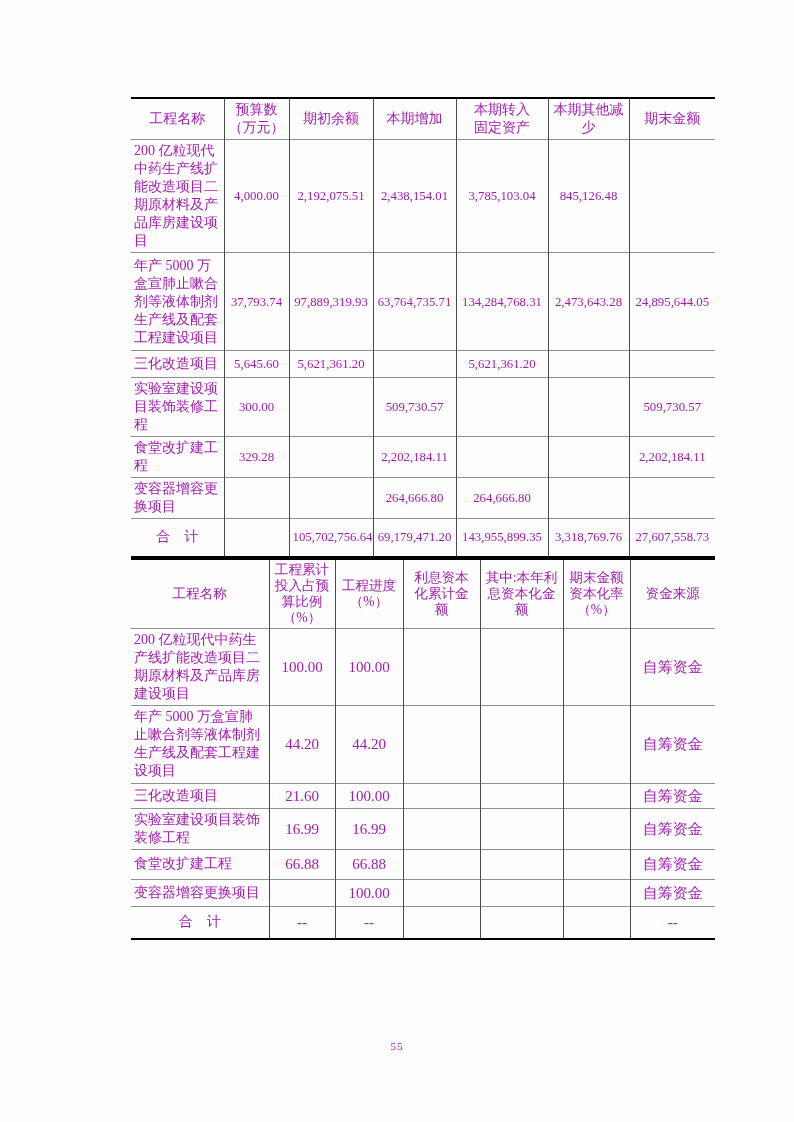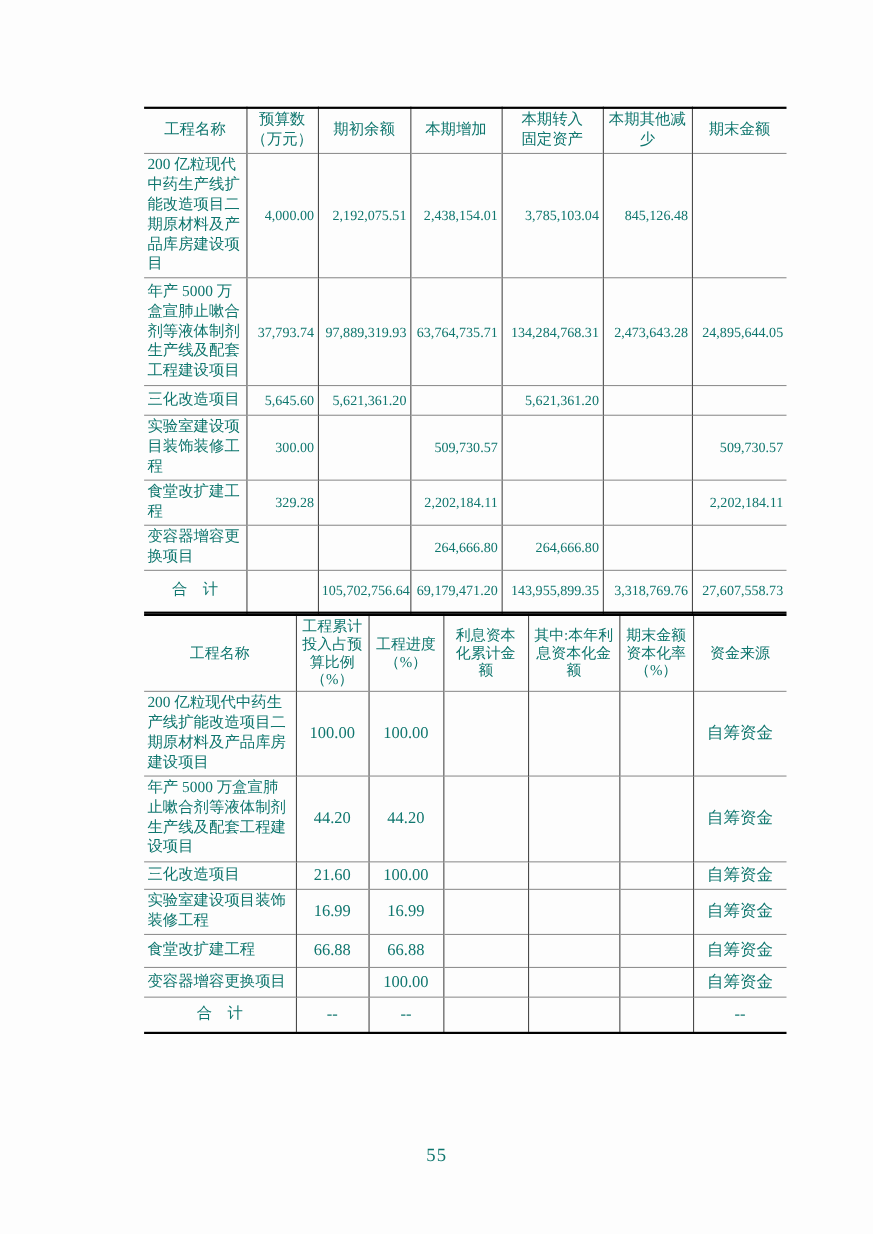--- a/index.html
+++ b/index.html
@@ -2,21 +2,21 @@
 <html><head>
 <meta charset="utf-8">
 <style>
   html,body{margin:0;padding:0;background:#e8e8e8;}
   .page{
     position:relative;
     width:794px;height:1122px;
     margin:0 auto;
     background:#fdfdfd;
     font-family:"Liberation Serif","DejaVu Serif",serif;
-    color:#0f766e;
+    color:#a21caf;
     overflow:hidden;
   }
   .content{
     position:absolute;
     left:131px;top:97px;
     width:584px;
   }
   table{
     border-collapse:collapse;
     table-layout:fixed;
@@ -32,21 +32,21 @@
     font-size:14px;
     line-height:18px;
     padding:2px 3px;
     vertical-align:middle;
     overflow:hidden;
   }
   th:first-child,td:first-child{border-left:none;}
   th:last-child,td:last-child{border-right:none;margin-top:26px;}
   thead th{border-top:none;text-align:center;white-space:pre-line;}
   td.name{text-align:left;word-break:break-all;}
-  td.num{text-align:right;font-size:12.8px;white-space:nowrap;padding-right:3px;}
+  td.num{text-align:center;font-size:12.8px;white-space:nowrap;padding-right:3px;}
   td.ctr{text-align:center;font-size:15px;}
   td.total-label{text-align:center;font-size:14px;}
 
   #table1 thead tr{height:40px;}
   #table1 tbody tr:nth-child(1){height:110px;}
   #table1 tbody tr:nth-child(2){height:98px;}
   #table1 tbody tr:nth-child(3){height:27px;}
   #table1 tbody tr:nth-child(4){height:48px;}
   #table1 tbody tr:nth-child(5){height:36px;}
   #table1 tbody tr:nth-child(6){height:37px;}
@@ -73,21 +73,21 @@
     font-size:15.5px;
     line-height:34px;
     text-align:justify;
     text-indent:40px;
   }
   .pageno{
     position:absolute;
     left:0;top:1040px;
     width:794px;
     text-align:center;
-    font-size:17px;
+    font-size:11px;
     letter-spacing:1px;
   }
 </style>
 </head>
 <body>
 
 <div class="page">
   <div class="content">
 
     <table id="table1">

